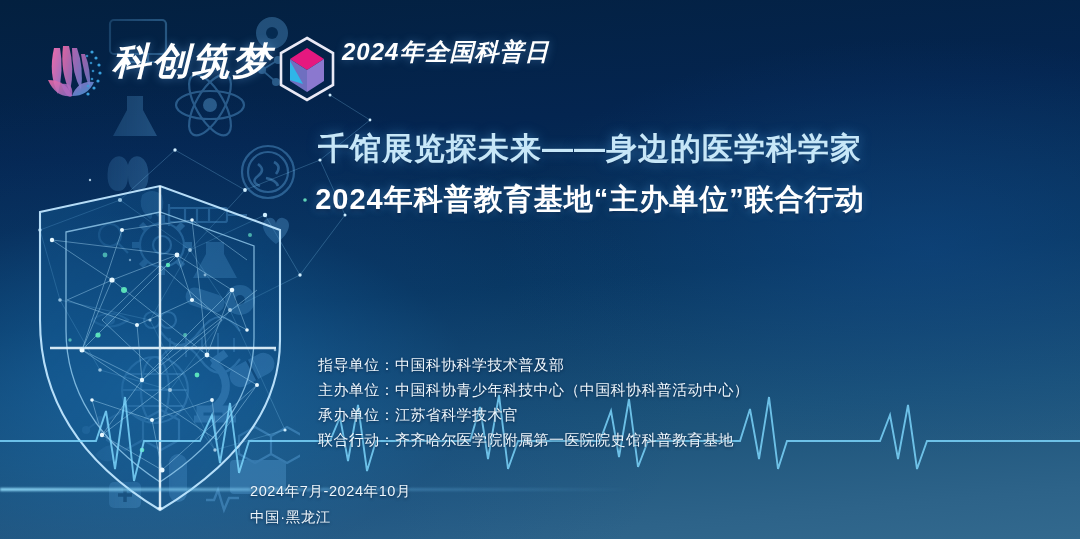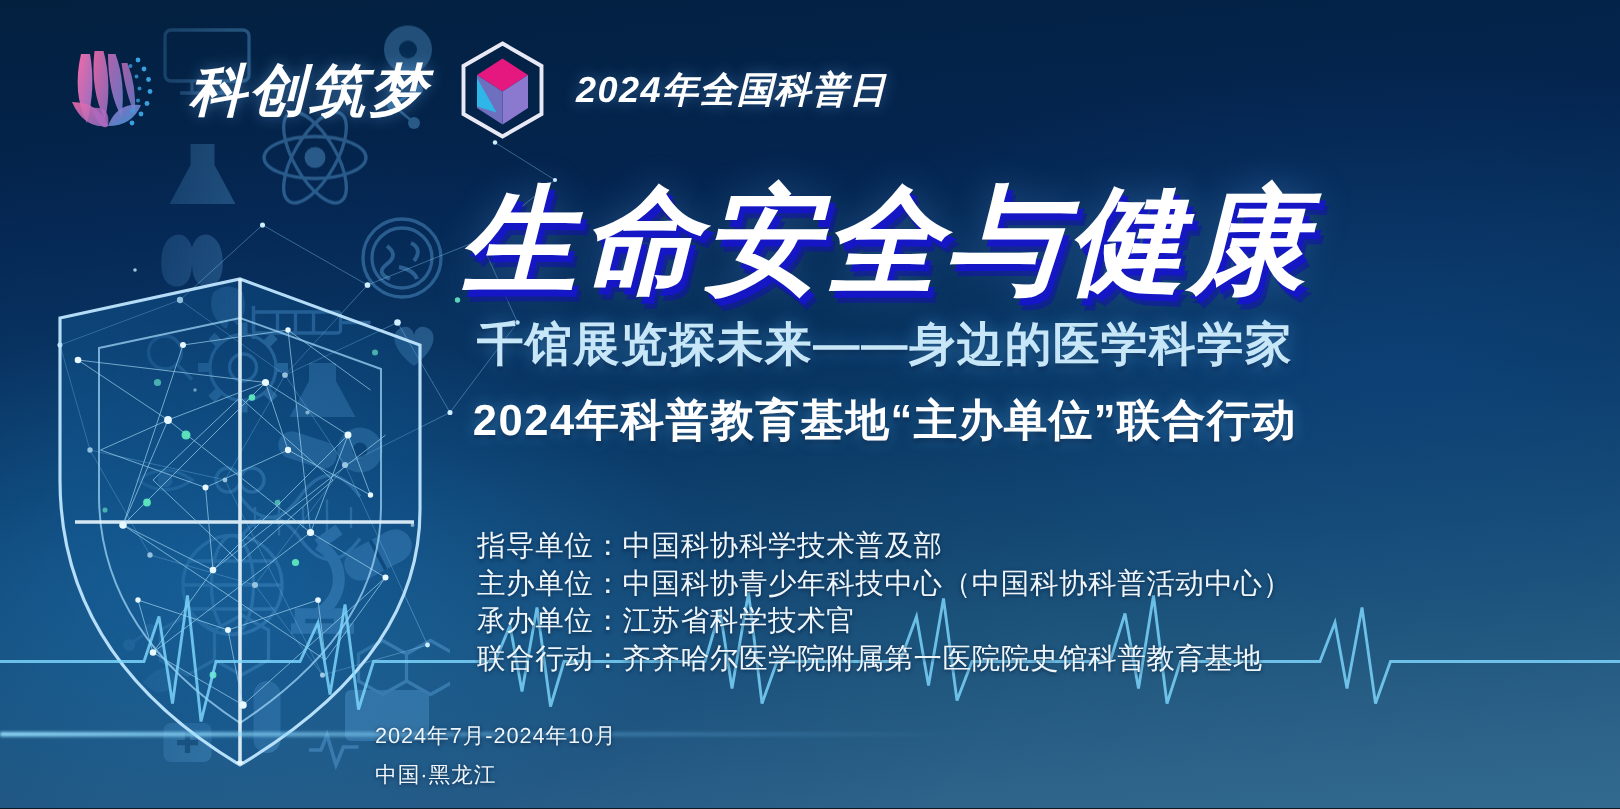--- a/index.html
+++ b/index.html
@@ -18,21 +18,21 @@
     -webkit-mask-image:linear-gradient(to left,#000 0%,#000 42%,rgba(0,0,0,.45) 70%,rgba(0,0,0,0) 100%);
             mask-image:linear-gradient(to left,#000 0%,#000 42%,rgba(0,0,0,.45) 70%,rgba(0,0,0,0) 100%);}
   #shield-wrap{position:absolute;left:-8px;top:170px;width:330px;height:360px;}
   #ecg{position:absolute;left:0;bottom:40px;width:1080px;height:120px;opacity:.9;}
   #glowline{position:absolute;left:0;top:488px;width:640px;height:3px;
     background:linear-gradient(to right,rgba(150,225,255,0.95),rgba(120,200,250,0.35) 55%,rgba(120,200,250,0));
     filter:blur(1px);}
   #stars{position:absolute;inset:0;}
 
   
-  #header{position:absolute;left:34px;top:24px;display:flex;align-items:center;gap:14px;}
+  #header{position:absolute;left:34px;top:36px;display:flex;}
   #emblem{width:78px;height:72px;flex:none;}
   .brand-cn{
     font-size:38px;font-weight:700;color:#ffffff;letter-spacing:2px;
     font-style:italic;white-space:nowrap;
     text-shadow:0 0 10px rgba(120,190,255,.45);
   }
   #cube{width:62px;height:66px;flex:none;margin:0 4px;}
   .header-event{
     font-size:24px;font-weight:700;color:#ffffff;letter-spacing:1px;
     font-style:italic;white-space:nowrap;
@@ -56,21 +56,21 @@
     text-shadow:0 0 12px rgba(80,170,235,.55),0 2px 3px rgba(0,20,50,.5);
   }
   .sub2{
     margin-top:10px;font-size:29px;font-weight:700;color:#ffffff;
     letter-spacing:1px;white-space:nowrap;
     text-shadow:0 0 10px rgba(90,175,240,.45),0 2px 3px rgba(0,20,50,.55);
   }
 
   #orgs{position:absolute;left:318px;top:352px;width:560px;text-align:left;}
   .org-line{
-    font-size:19px;line-height:25px;color:#eef6fc;letter-spacing:.4px;
+    font-size:15px;line-height:25px;color:#eef6fc;letter-spacing:.4px;
     white-space:nowrap;text-shadow:0 1px 3px rgba(0,25,55,.75);
   }
 
   #footer{position:absolute;left:250px;top:478px;width:680px;text-align:left;}
   .foot-line{
     font-size:14.5px;line-height:26px;color:#eef6fc;letter-spacing:.6px;
     text-shadow:0 1px 3px rgba(0,25,55,.75);
   }
 </style>
 </head>
@@ -390,21 +390,20 @@
       <path d="M31,12 L48,23 L31,34 L14,23 z" fill="#e5187f"></path>
       <path d="M31,34 L48,23 L48,45 L31,56 z" fill="#8b78cf"></path>
       <path d="M14,23 L31,34 L31,56 L14,45 z" fill="#6f6fc0"></path>
       <path d="M14,25 L27,48 L14,44 z" fill="#2fb6e8"></path>
     </svg>
 
     <span class="header-event">2024年全国科普日</span>
   </div>
 
   <div id="main">
-    <div class="main-title">生命安全与健康</div>
     <div class="sub1">千馆展览探未来——身边的医学科学家</div>
     <div class="sub2">2024年科普教育基地“主办单位”联合行动</div>
   </div>
 
   <div id="orgs">
     <div class="org-line">指导单位：中国科协科学技术普及部</div>
     <div class="org-line">主办单位：中国科协青少年科技中心（中国科协科普活动中心）</div>
     <div class="org-line">承办单位：江苏省科学技术官</div>
     <div class="org-line">联合行动：齐齐哈尔医学院附属第一医院院史馆科普教育基地</div>
   </div>

